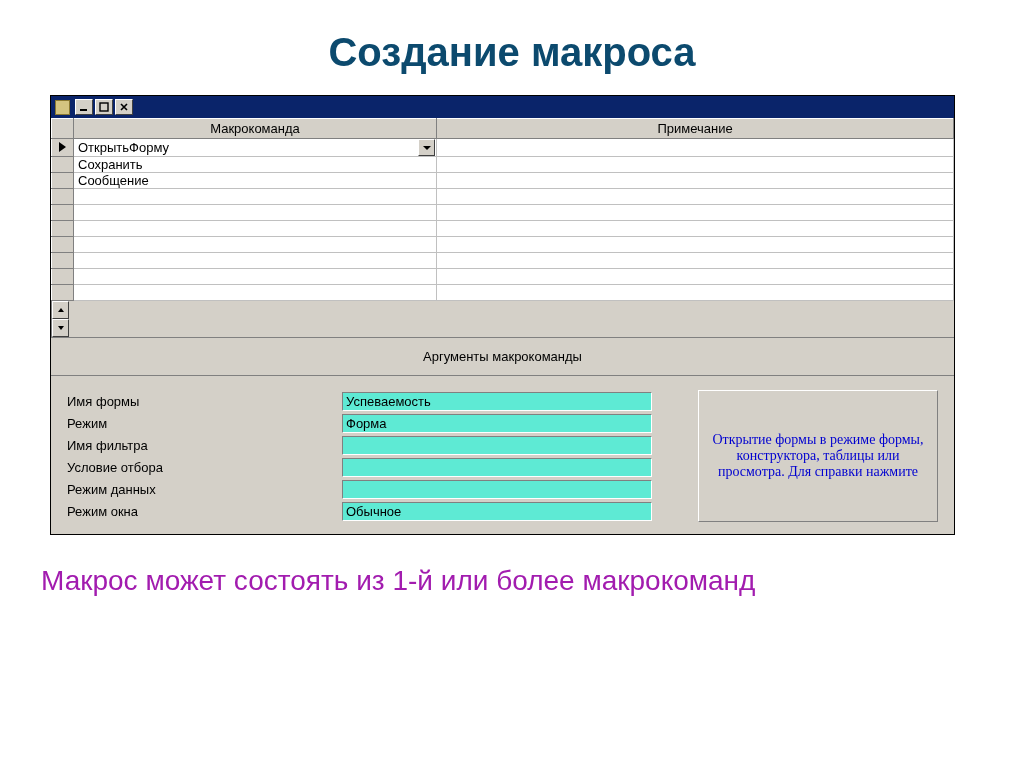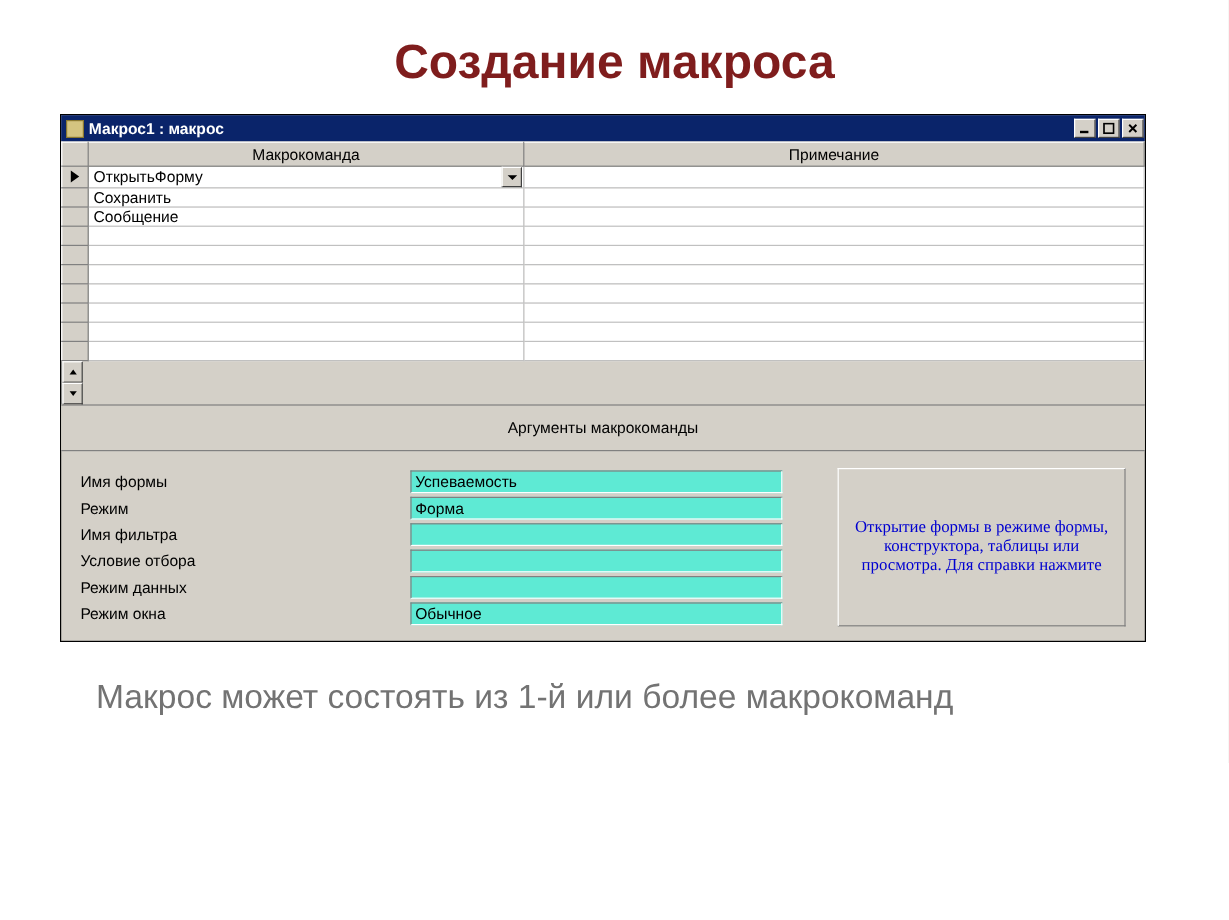--- a/index.html
+++ b/index.html
@@ -9,21 +9,21 @@
     width: 1024px;
     height: 767px;
     overflow: hidden;
   }
 
   .page-title {
     font-size: 40px;
     font-weight: bold;
     text-align: center;
     margin: 30px 0 20px 0;
-    color: #7f1d1d;
+    color: #0c4a6e;
   }
 
   .window {
     margin: 0 50px;
     width: 905px;
     background: #d4d0c8;
     border: 1px solid #000;
   }
 
   
@@ -96,33 +96,32 @@
   .arg-label{width:275px;}
   .arg-field{width:310px;height:19px;background:#5eead4;border:1px solid #808080;border-right-color:#fff;border-bottom-color:#fff;padding:0 3px;font-size:13px;display:flex;align-items:center;}
   .help-box{
     width:240px;border:1px solid #808080;border-top-color:#fff;border-left-color:#fff;
     background:#d4d0c8;padding:8px;font-size:14px;text-align:center;color:#0000d0;
     font-family:Liberation Serif, serif;
     display:flex;align-items:center;justify-content:center;
   }
 
   .caption{
-    font-size:28px;text-align:left;margin:30px 55px 0 80px;color:#737373;
+    font-size:28px;text-align:left;margin:30px 55px 0 41px;color:#a21caf;
   }
 </style>
 </head>
 <body>
 
 <h1 class="page-title">Создание макроса</h1>
 
 <div class="window">
 
   <div class="titlebar">
     <span class="doc-icon"></span>
-    <span class="title-text">Макрос1 : макрос</span>
     <span class="winbtn">
       <svg viewBox="0 0 10 10">
           <rect x="1" y="7" width="7" height="2" fill="#000"></rect>
         </svg>
     </span>
     <span class="winbtn">
       <svg viewBox="0 0 10 10">
           <rect x="1" y="1" width="8" height="8" fill="none" stroke="#000" stroke-width="1.4"></rect>
         </svg>
     </span>

